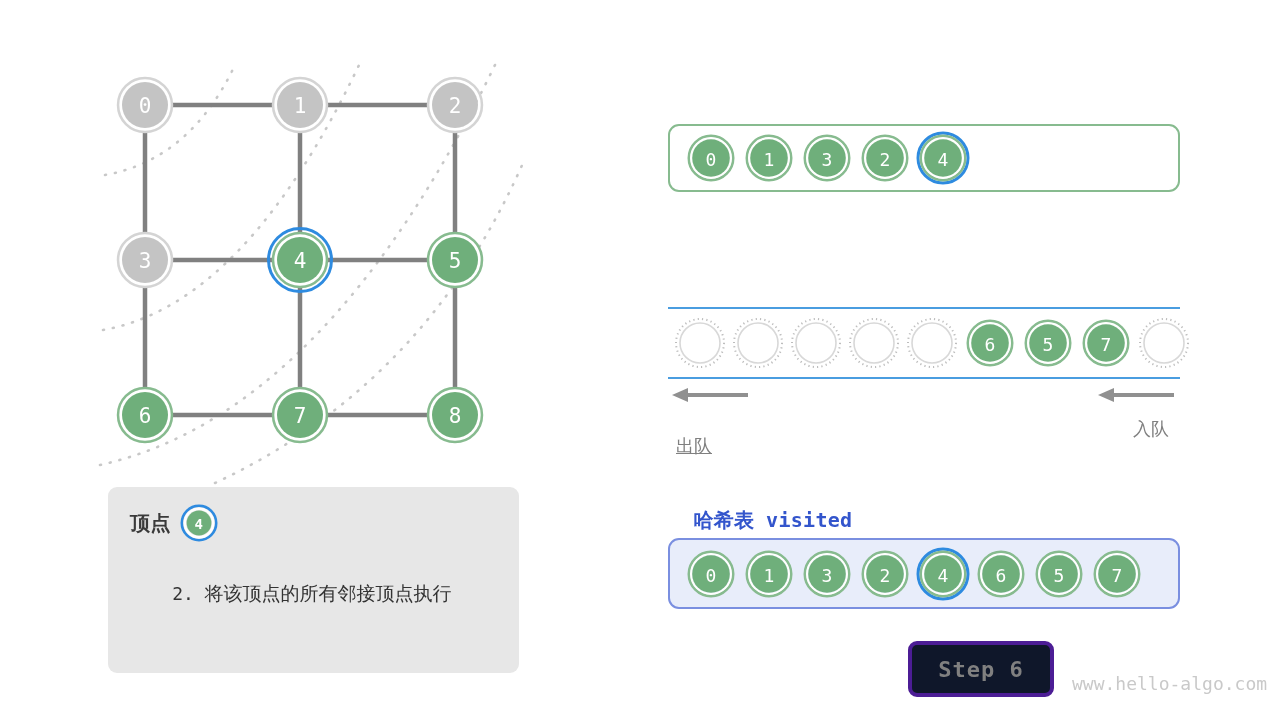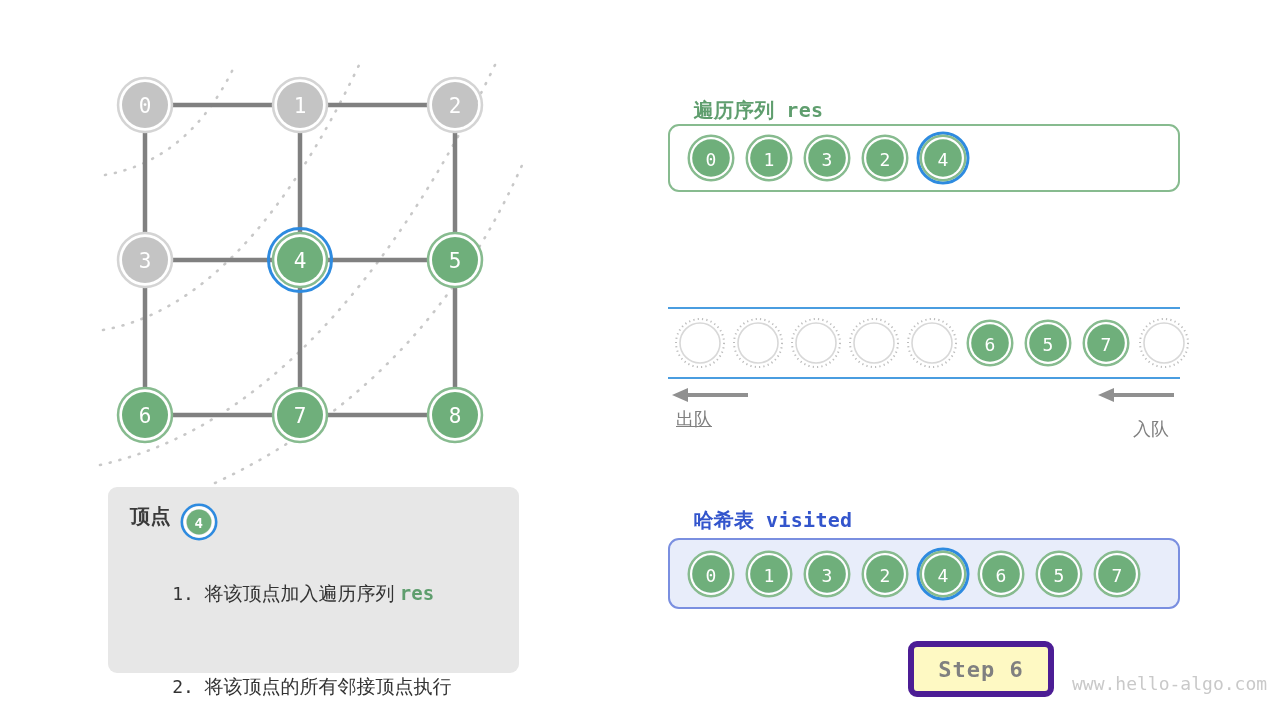--- a/index.html
+++ b/index.html
@@ -37,20 +37,21 @@
     position: absolute;
     left: 108px; top: 487px;
     width: 411px; height: 186px;
     background: #e7e7e7;
     border-radius: 9px;
     box-sizing: border-box;
     padding: 16px 0 0 0;
   }
   #caption-title {
     display: flex;
+    align-items: center;
     padding-left: 22px;
     font-size: 20px;
     font-weight: bold;
     color: #3a3a3a;
     letter-spacing: 0.5px;
     height: 40px;
   }
   #caption-title .cap-text { white-space: pre; }
   .cap-chip {
     display: inline-block;
@@ -148,30 +149,30 @@
 
   .arrow-wrap { position: absolute; }
   #arrow-left  { left: 52px;  top: 386px; }
   #arrow-right { left: 478px; top: 386px; }
   .q-label {
     position: absolute;
     font-size: 18px;
     color: #808080;
     white-space: pre;
   }
-  #label-dequeue { left: 56px;  top: 407px; text-decoration: underline; }
+  #label-dequeue { left: 56px;  top: 434px; text-decoration: underline; }
   #label-enqueue { left: 513px; top: 417px; }
 
   
   #step-badge {
     position: absolute;
     left: 288px; top: 641px;
     width: 146px; height: 56px;
-    background: #fef9c3;
-    border: 6px solid #4c1d95;
+    background: #0f172a;
+    border: 4px solid #4c1d95;
     border-radius: 9px;
     display: flex;
     align-items: center;
     justify-content: center;
     font-family: "DejaVu Sans Mono", "Liberation Mono", monospace;
     font-size: 22px;
     font-weight: bold;
     color: #808080;
     letter-spacing: 1px;
     box-sizing: border-box;
@@ -285,35 +286,29 @@
           <circle cx="19" cy="19" r="17.2" fill="none" stroke="#2e8be0" stroke-width="2.6"></circle>
           <circle cx="19" cy="19" r="14.2" fill="none" stroke="#ffffff" stroke-width="2.4"></circle>
           <circle cx="19" cy="19" r="12.4" fill="#6faf7b"></circle>
           <text class="node-num" x="19" y="19.6" style="font-size:14px">4</text>
         </svg>
       </span>
     </div>
 
     <div class="caption-steps">
       <div class="row">
-        <span class="idx">1.</span><span>&nbsp; </span><span>将该顶点加入遍历序列</span><span>&nbsp;</span><span class="code-green">res</span>
-      </div>
-      <div class="row">
         <span class="idx">2.</span><span>&nbsp; </span><span>将该顶点的所有邻接顶点执行</span>
       </div>
 
     </div>
   </div>
 </div>
 
 <div id="right-panel">
 
-  <div class="sec-title" id="res-title">
-    <span>遍历序列</span><span>&nbsp; </span><span class="mono">res</span>
-  </div>
   <div id="res-box">
     <div class="cell-row" id="res-cells">
         <div class="cell" style="width: 56px; height: 56px;"><svg width="56" height="56" viewBox="0 0 56 56">
             <circle cx="28" cy="28" r="22" fill="none" stroke="#87bb8f" stroke-width="3"></circle>
             <circle cx="28" cy="28" r="20" fill="none" stroke="#ffffff" stroke-width="2"></circle>
             <circle cx="28" cy="28" r="18.8" fill="#6faf7b"></circle>
             <text class="node-num" x="28" y="29" style="font-size:18px">0</text>
           </svg></div>
         <div class="cell" style="width: 56px; height: 56px;"><svg width="56" height="56" viewBox="0 0 56 56">
             <circle cx="28" cy="28" r="22" fill="none" stroke="#87bb8f" stroke-width="3"></circle>

